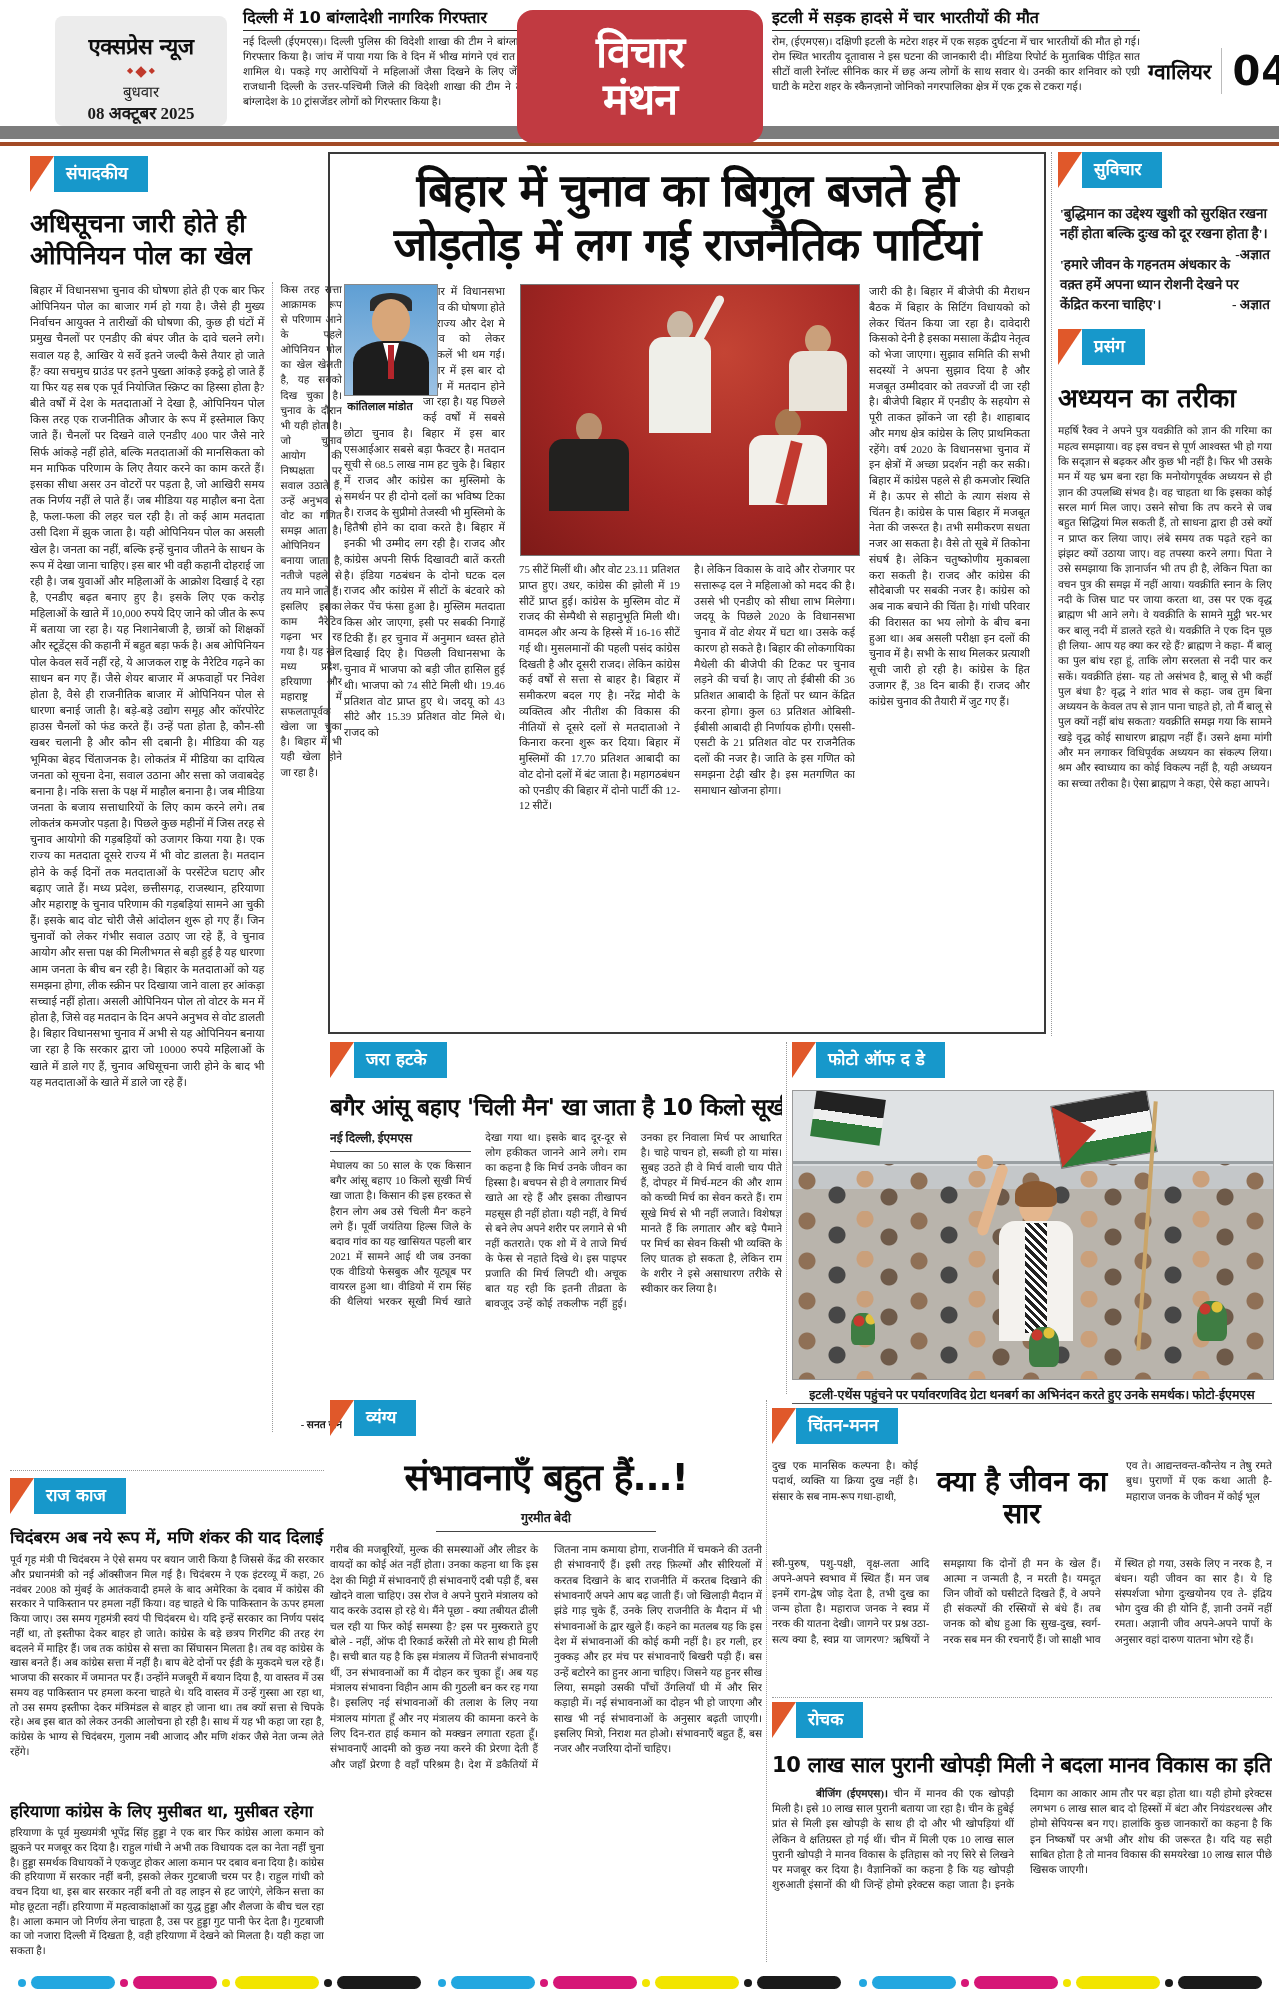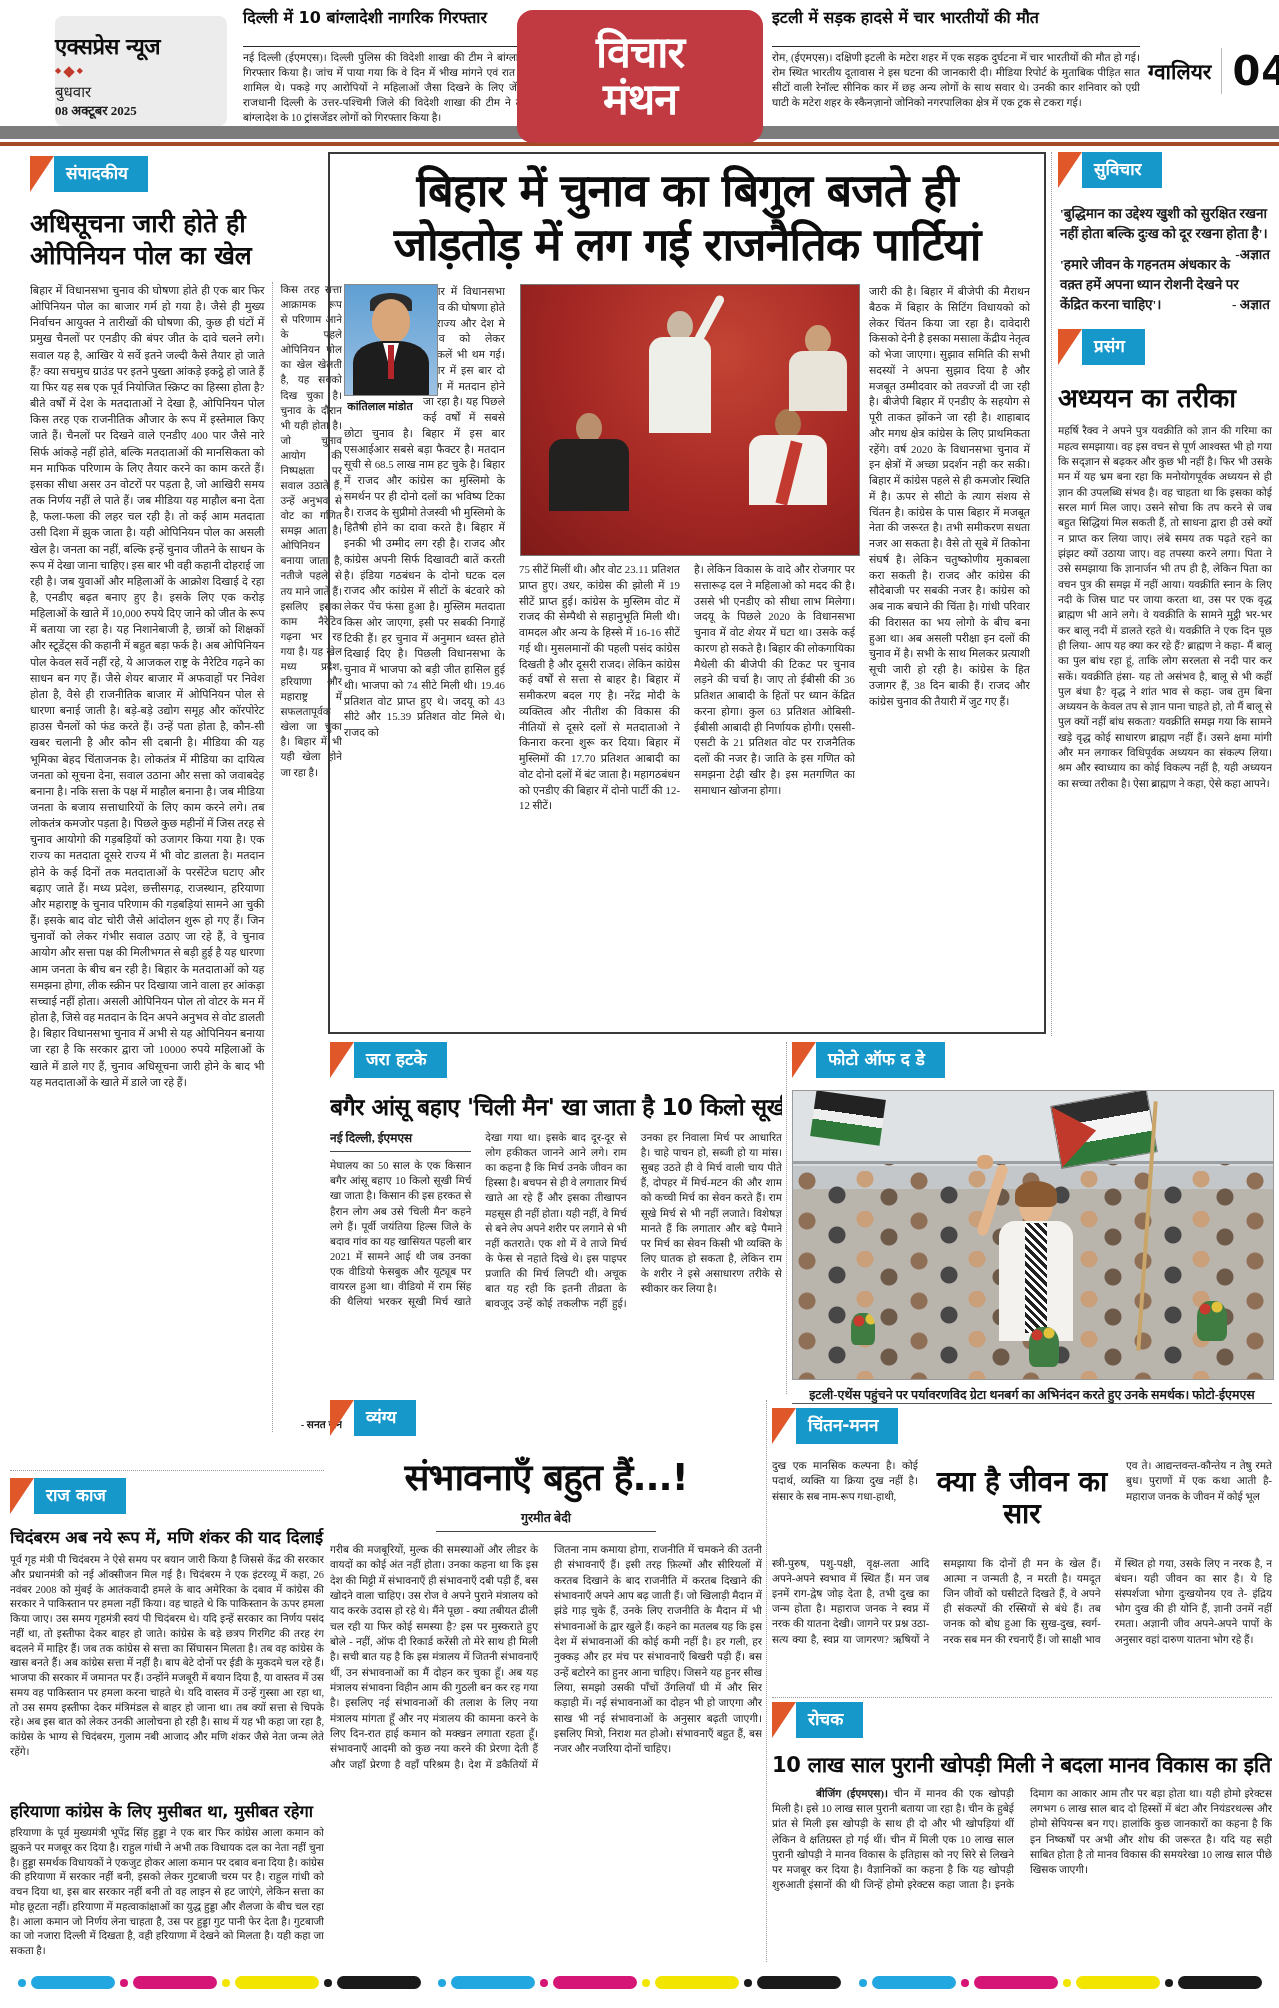--- a/index.html
+++ b/index.html
@@ -2,33 +2,33 @@
 <html><head>
 <meta charset="utf-8">
 <style>
   html,body{margin:0;padding:0;background:#e9e9e9;}
   .page{position:relative;width:1279px;height:2008px;background:#fff;margin:0 auto;
         font-family:"Liberation Serif","DejaVu Serif",serif;color:#1b1b1b;overflow:hidden;}
   .hd{font-family:"DejaVu Sans","Liberation Sans",sans-serif;color:#0d0d0d;}
 
   
   .masthead{position:absolute;left:55px;top:16px;width:172px;height:110px;background:#ececec;
-            border-radius:8px;padding-top:14px;box-sizing:border-box;}
+            border-radius:8px;text-align:center;padding-top:14px;box-sizing:border-box;}
   .masthead-title{font-weight:800;font-size:22px;letter-spacing:-.5px;}
   .ornament{margin:2px 0 1px;color:#c0392b;line-height:1;}
   .ornament .d-small{font-size:8px;vertical-align:middle;}
   .ornament .d-big{font-size:15px;vertical-align:middle;margin:0 2px;}
   .masthead-day{font-size:15px;margin-top:2px;}
-  .masthead-date{font-size:13px;font-weight:800;}
+  .masthead-date{font-size:17px;font-weight:800;}
 
   .brief{position:absolute;top:6px;width:390px;}
   .brief-left{left:243px;}
   .brief-right{left:772px;width:368px;}
   .brief-headline{font-size:16px;font-weight:800;border-bottom:1.5px solid #2a2a2a;
-                  padding-bottom:18px;margin-bottom:3px;}
+                  padding-bottom:2px;margin-bottom:3px;}
   .brief-body{font-size:10.6px;line-height:1.42;text-align:justify;height:92px;overflow:hidden;}
   .brief-body b{font-weight:400;}
 
   .logo-box{position:absolute;left:517px;top:10px;width:246px;height:133px;background:#c13a41;
             border-radius:16px;z-index:6;display:flex;flex-direction:column;align-items:center;
             justify-content:center;color:#fff;}
   .logo-box .ll{font-weight:800;font-size:43px;line-height:1.08;letter-spacing:-1px;}
 
   .page-marker{position:absolute;left:1148px;top:48px;display:flex;align-items:center;}
   .pm-city{font-size:21px;font-weight:800;}

